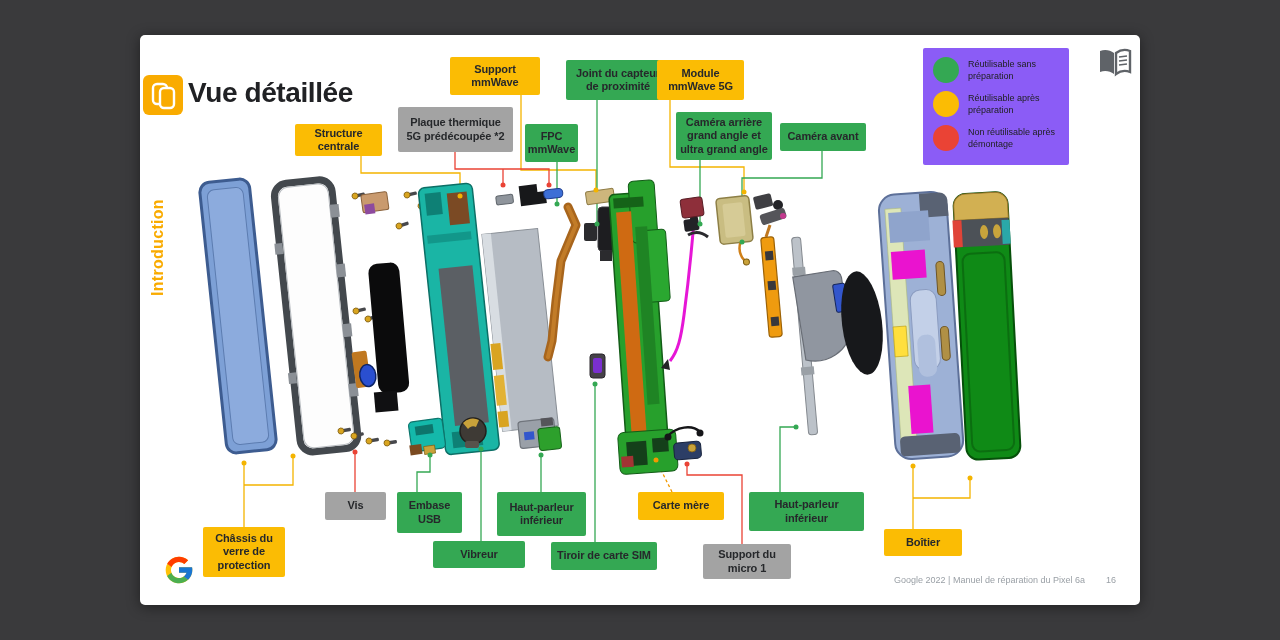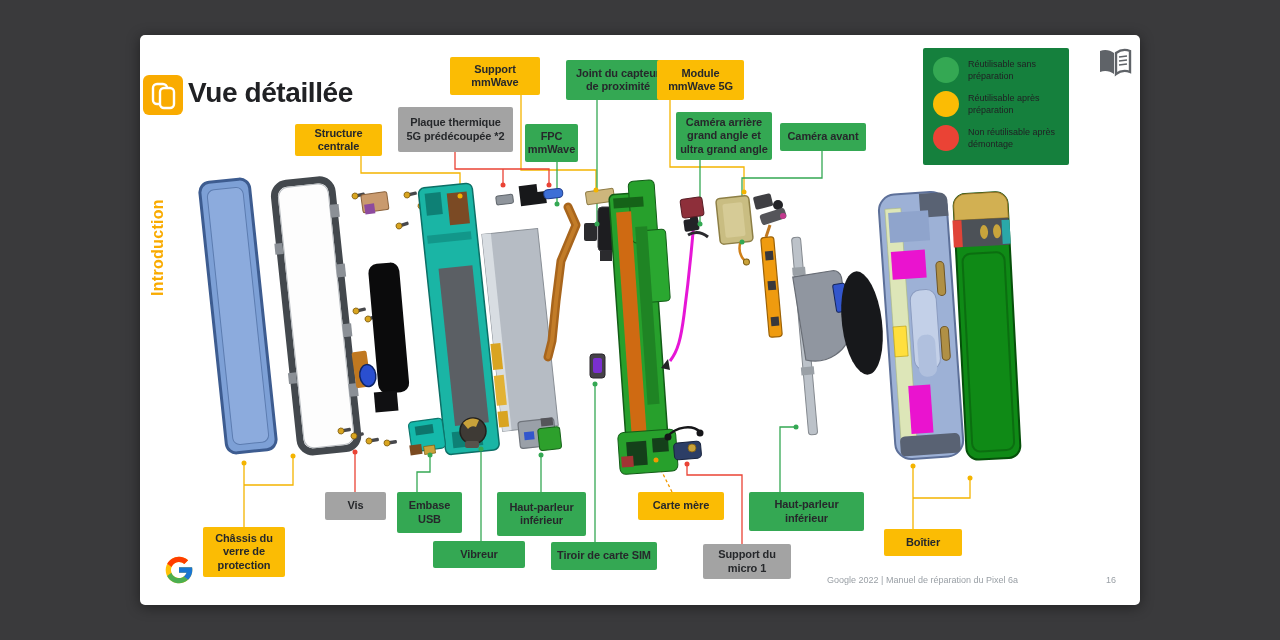--- a/index.html
+++ b/index.html
@@ -25,21 +25,21 @@
     color:#F9AB00;font-weight:bold;font-size:16px;letter-spacing:.3px;
     display:flex;align-items:center;
   }
   .page-title{
     position:absolute;left:48px;top:42px;
     font-size:28px;font-weight:bold;color:#202124;letter-spacing:-.4px;
   }
   
   .legend{
     position:absolute;left:783px;top:13px;width:146px;height:117px;
-    background:#15803d;border-radius:2px;padding:9px 10px;box-sizing:border-box;
+    background:#8b5cf6;border-radius:2px;padding:9px 10px;box-sizing:border-box;
   }
   .legend-row{display:flex;align-items:flex-start;margin-bottom:8px;}
   .legend-row:last-child{margin-bottom:0;}
   .legend-swatch{flex:0 0 26px;width:26px;height:26px;margin-right:9px;}
   .legend-text{font-size:9px;line-height:1.3;color:#202124;padding-top:2px;}
   .book-icon{position:absolute;left:956px;top:12px;width:38px;height:31px;}
   
   .plabel{
     position:absolute;border-radius:2px;
     display:flex;align-items:center;justify-content:center;text-align:center;
@@ -63,21 +63,21 @@
   .pl11{left:293px;top:506px;width:92px;height:27px;}
   .pl12{left:357px;top:457px;width:89px;height:44px;}
   .pl13{left:411px;top:507px;width:106px;height:28px;}
   .pl14{left:498px;top:457px;width:86px;height:28px;}
   .pl15{left:563px;top:509px;width:88px;height:35px;}
   .pl16{left:609px;top:457px;width:115px;height:39px;}
   .pl17{left:744px;top:494px;width:78px;height:27px;}
   .diagram{position:absolute;left:0;top:0;}
   .footer{
     position:absolute;top:540px;left:620px;width:325px;
-    font-size:9px;color:#9aa0a6;text-align:center;
+    font-size:9px;color:#9aa0a6;text-align:right;
   }
   .page-num{
     position:absolute;top:540px;left:966px;width:24px;
     font-size:9px;color:#9aa0a6;
   }
   .g-logo{position:absolute;left:23px;top:519px;width:32px;height:32px;}
 </style>
 </head>
 <body>
 

